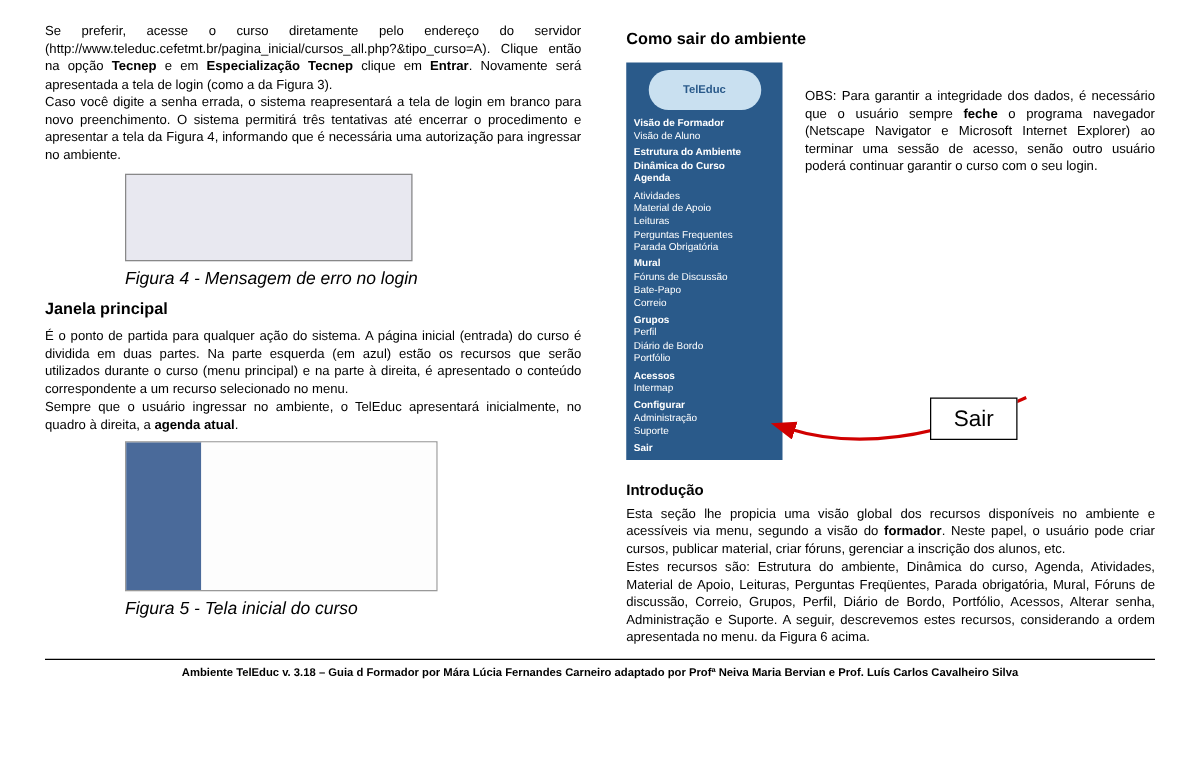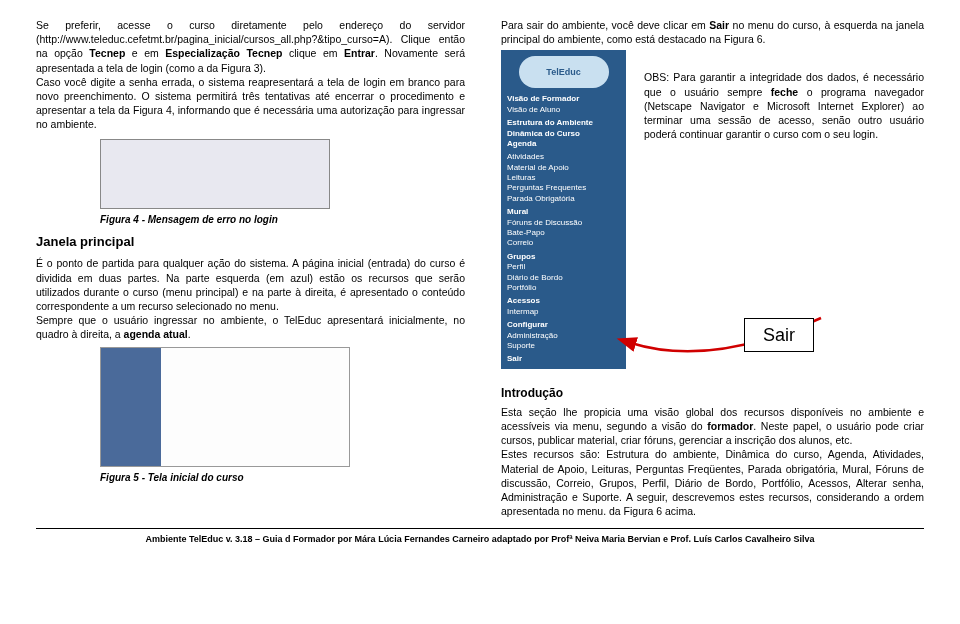--- a/index.html
+++ b/index.html
@@ -18,21 +18,21 @@
     display: flex;
     gap: 36px;
   }
   .col-left { width: 430px; }
   .col-right { flex: 1; position: relative; }
   .justify { text-align: justify; }
   .bold { font-weight: bold; }
   .italic { font-style: italic; }
   h2.section { font-size: 13px; font-weight: bold; margin: 4px 0 6px 0; }
   h3.sub { font-size: 12px; font-weight: bold; margin: 6px 0 4px 0; }
-  .fig-caption { font-style: italic; font-size: 10px; margin: 4px 0 6px 64px; font-weight: bold; }
+  .fig-caption { font-style: italic; font-size: 14px; margin: 4px 0 6px 64px; }
   .placeholder-img {
     width: 230px; height: 70px; margin: 8px 0 2px 64px;
     background: #e8e8f0; border: 1px solid #888;
     display: flex; flex-direction: column;
     font-size: 6px; color: #444; padding: 4px;
   }
   .placeholder-img2 {
     width: 250px; height: 120px; margin: 6px 0 2px 64px;
     background: #f0f0f0; border: 1px solid #999;
     display: flex; font-size: 5px;
@@ -93,23 +93,21 @@
     </p>
 
     <div class="placeholder-img2">
       <div class="ph-left"></div>
         <div class="ph-right"></div>
     </div>
     <div class="fig-caption">Figura 5 - Tela inicial do curso</div>
   </div>
 
   <div class="col-right">
-    <p class="justify">
-      <span>Para sair do ambiente, você deve clicar em </span><span class="bold">Sair</span><span> no menu do curso, à esquerda na janela principal do ambiente, como está destacado na Figura 6.</span>
-    </p>
+    <h2 class="section">Como sair do ambiente</h2>
 
     <div class="right-upper">
       <div class="menu-panel">
         <div class="logo">TelEduc</div>
         <div id="menu-items">
             <div class="item bold">Visão de Formador</div>
             <div class="item">Visão de Aluno</div>
             <div class="item bold group">Estrutura do Ambiente</div>
             <div class="item bold">Dinâmica do Curso</div>
             <div class="item bold">Agenda</div>

